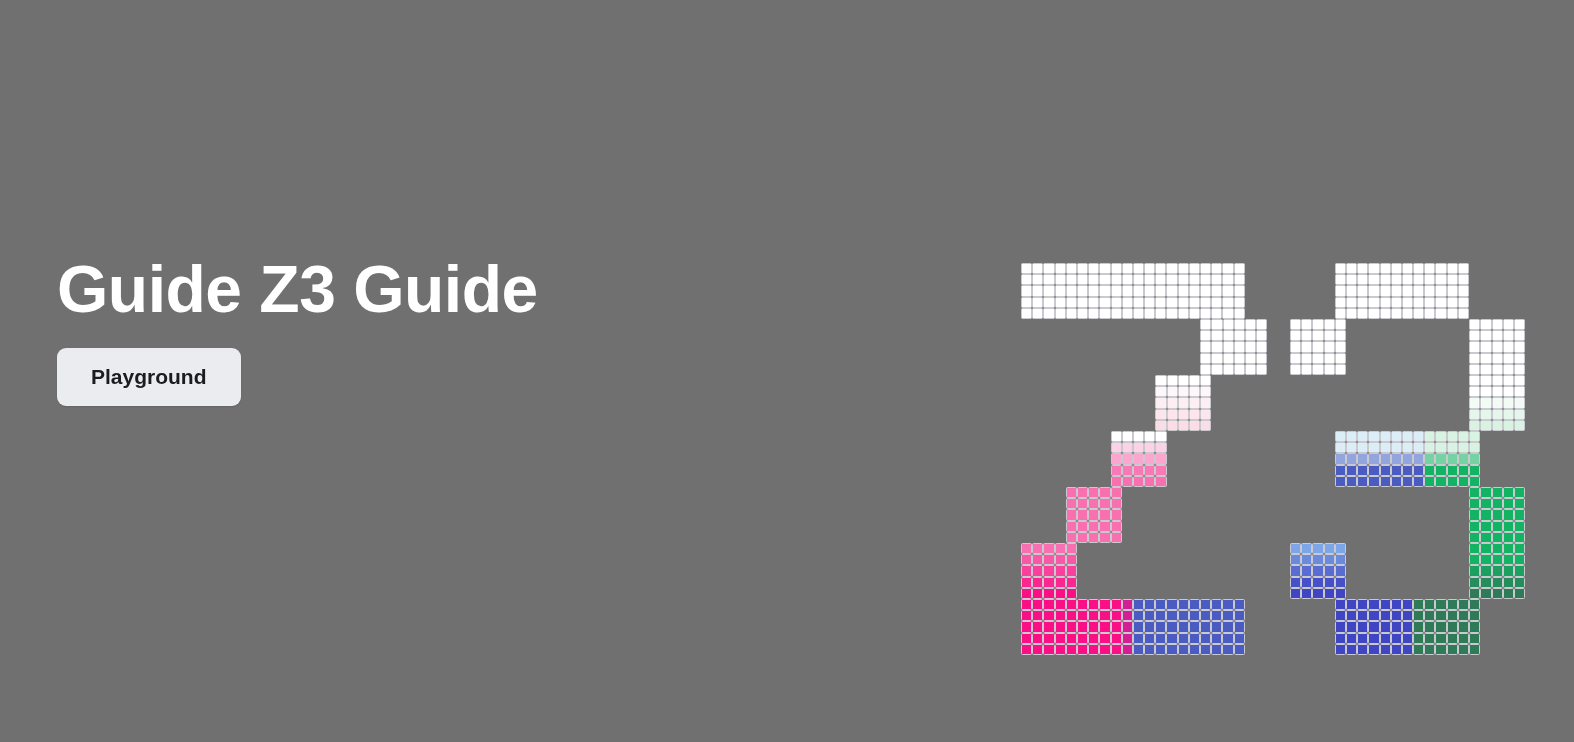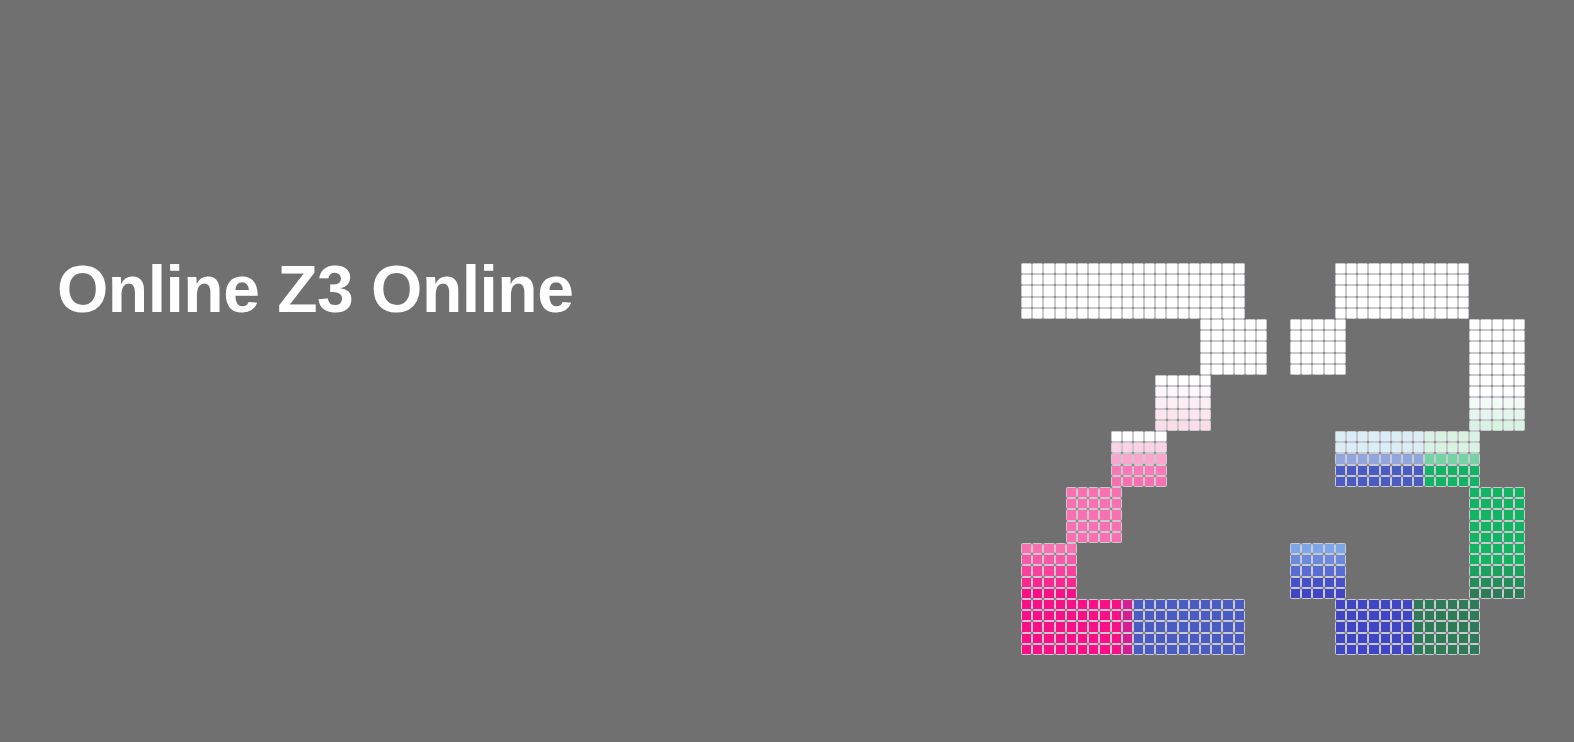--- a/index.html
+++ b/index.html
@@ -94,23 +94,24 @@
     border-radius: 1.5px;
     background: #ffffff;
   }
 </style>
 </head>
 <body>
 
 <main id="hero">
 
   <div id="hero-text">
-    <h1 id="page-title">Online Z3 Online</h1>
+    <h1 id="page-title">Guide Z3 Guide</h1>
 
     <div id="cta-row">
+      <button class="cta-button">Playground</button>
     </div>
   </div>
 
   <div id="pixel-logo">
     <div class="glyph" id="glyph-z">
         <div class="pixel-block" style="left: 0px; top: 0px; grid-template-columns: repeat(20, 11.2px);">
           <div class="px" style="background: rgb(255, 255, 255); border-color: rgb(201, 201, 207);"></div>
           <div class="px" style="background: rgb(255, 255, 255); border-color: rgb(201, 201, 207);"></div>
           <div class="px" style="background: rgb(255, 255, 255); border-color: rgb(201, 201, 207);"></div>
           <div class="px" style="background: rgb(255, 255, 255); border-color: rgb(201, 201, 207);"></div>

